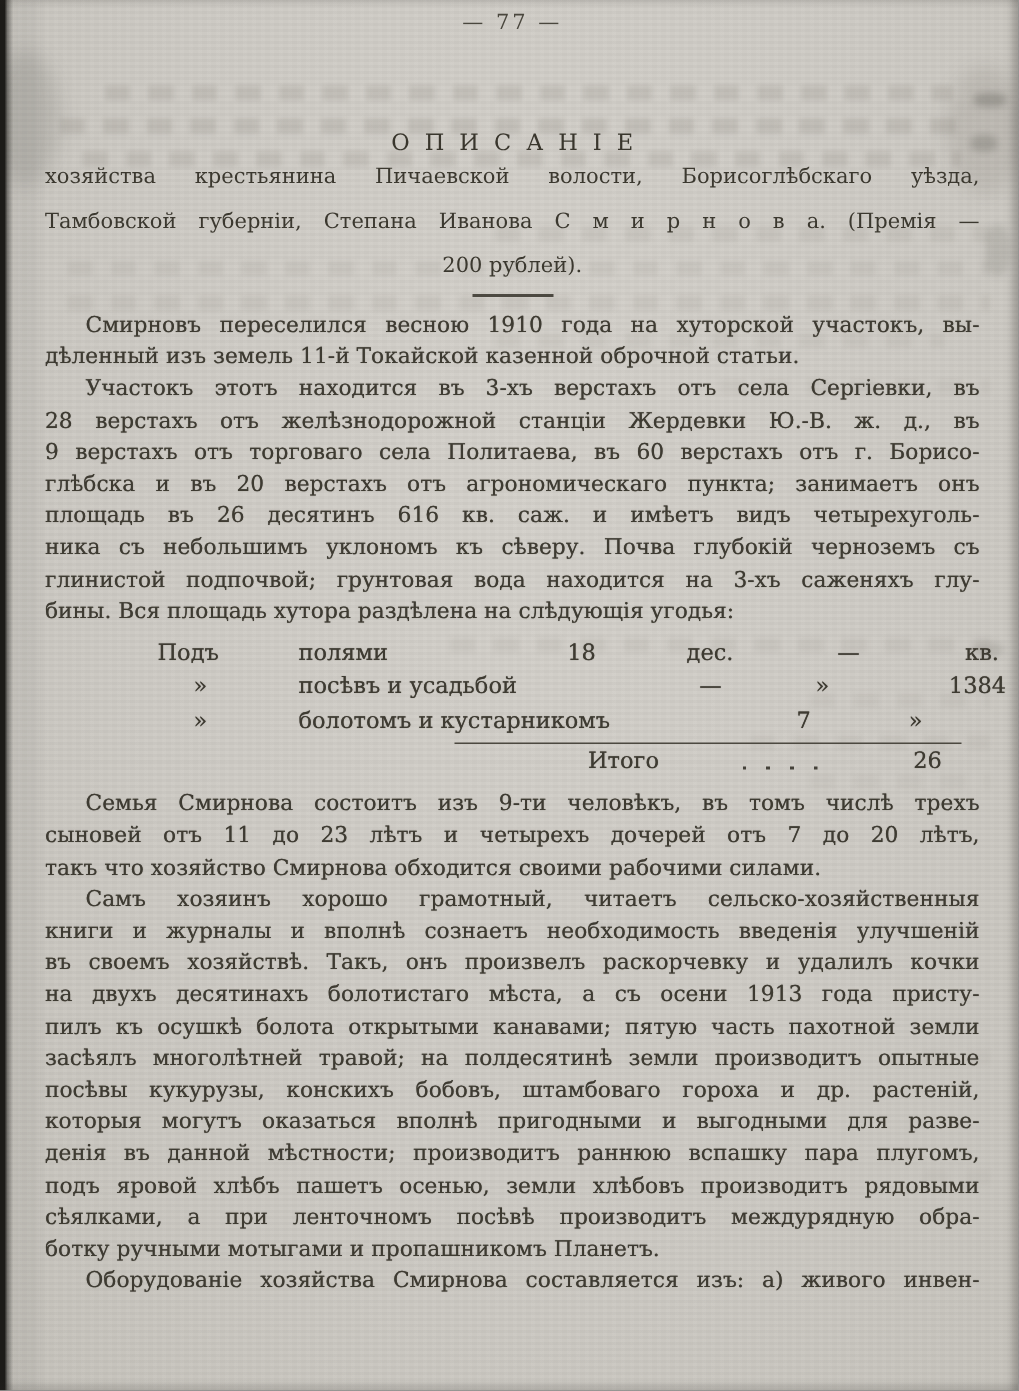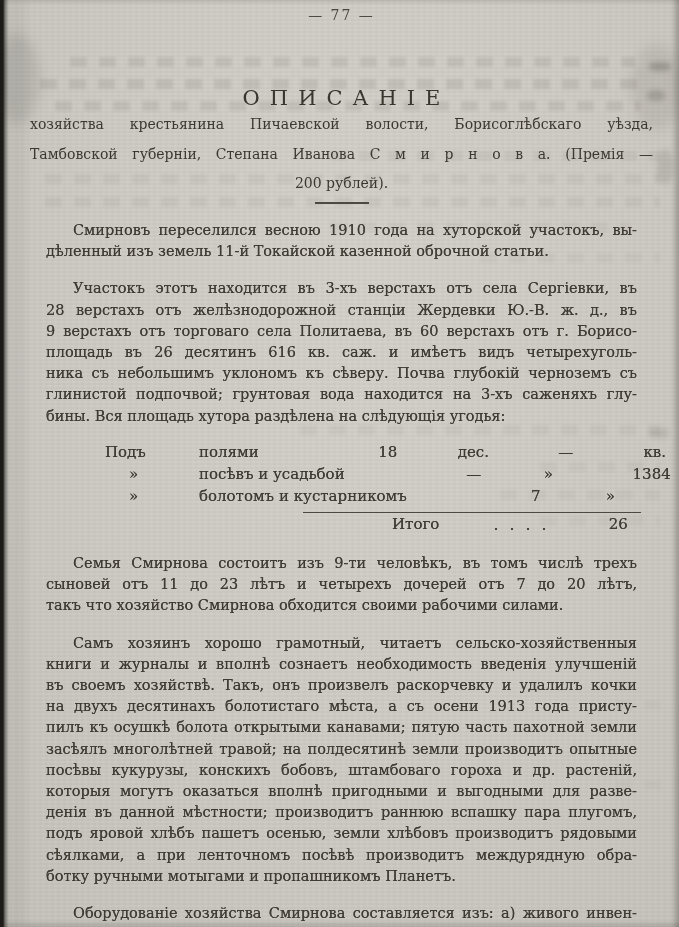--- a/index.html
+++ b/index.html
@@ -10,28 +10,28 @@
     font-family:"DejaVu Serif","Liberation Serif",serif;
     color:var(--ink,#3e3b32);
     text-decoration:underline;
   }
   .grain{position:absolute;inset:0;pointer-events:none;
     background:
       repeating-linear-gradient(0deg, rgba(255,255,255,.018) 0 2px, rgba(0,0,0,.018) 2px 4px),
       repeating-linear-gradient(90deg, rgba(255,255,255,.012) 0 3px, rgba(0,0,0,.012) 3px 6px);}
   .content{position:absolute;left:30px;right:26px;top:0;}
   .page-number{margin-top:7px;text-align:center;font-size:14px;letter-spacing:2px;color:#4a473e;}
-  .title{margin:63px 0 0 0;text-align:center;font-size:21px;font-weight:400;
+  .title{margin:63px 0 0 0;text-align:center;font-size:15px;font-weight:400;
     letter-spacing:10px;text-indent:10px;color:#39362d;}
   .subtitle{margin-top:0;font-size:14px;color:#3b382f;}
   .sub-line{line-height:29.5px;text-align:justify;text-align-last:justify;}
   .sub-line.last{text-align-last:center;}
   .srule{width:54px;height:2.5px;background:#4c4941;margin:3px auto 0 auto;}
   .body{margin-top:9px;}
-  .para{margin:16px;}
+  .para{margin:0;}
   .line{font-size:14.5px;line-height:21.2px;text-align:justify;text-align-last:justify;
     text-shadow:0 0 .5px rgba(62,59,50,.85);}
   .line.first{text-indent:27px;}
   .line.last{text-align-last:left;}
   .ltable{margin:7px 0 6px 75px;width:541px;font-size:15px;}
   .trow{display:flex;align-items:baseline;height:22.3px;white-space:nowrap;
     text-shadow:0 0 .5px rgba(62,59,50,.85);gap:42px;}
   .t-prefix{flex:0 0 52px;}
   .t-prefix.ditto{padding-left:24px;box-sizing:border-box;}
   .t-label{flex:0 0 auto;}
@@ -104,20 +104,21 @@
     <div class="body">
       <div id="paras-a">
           <div class="para">
             <div class="line first">Смирновъ переселился весною 1910 года на хуторской участокъ, вы-</div>
             <div class="line last">дѣленный изъ земель 11-й Токайской казенной оброчной статьи.</div>
           </div>
           <div class="para">
             <div class="line first">Участокъ этотъ находится въ 3-хъ верстахъ отъ села Сергіевки, въ</div>
             <div class="line">28 верстахъ отъ желѣзнодорожной станціи Жердевки Ю.-В. ж. д., въ</div>
             <div class="line">9 верстахъ отъ торговаго села Политаева, въ 60 верстахъ отъ г. Борисо-</div>
+            <div class="line">глѣбска и въ 20 верстахъ отъ агрономическаго пункта; занимаетъ онъ</div>
             <div class="line">площадь въ 26 десятинъ 616 кв. саж. и имѣетъ видъ четырехуголь-</div>
             <div class="line">ника съ небольшимъ уклономъ къ сѣверу. Почва глубокій черноземъ съ</div>
             <div class="line">глинистой подпочвой; грунтовая вода находится на 3-хъ саженяхъ глу-</div>
             <div class="line last">бины. Вся площадь хутора раздѣлена на слѣдующія угодья:</div>
           </div>
         </div>
 
       <div class="ltable">
         <div id="trows">
             <div class="trow">

